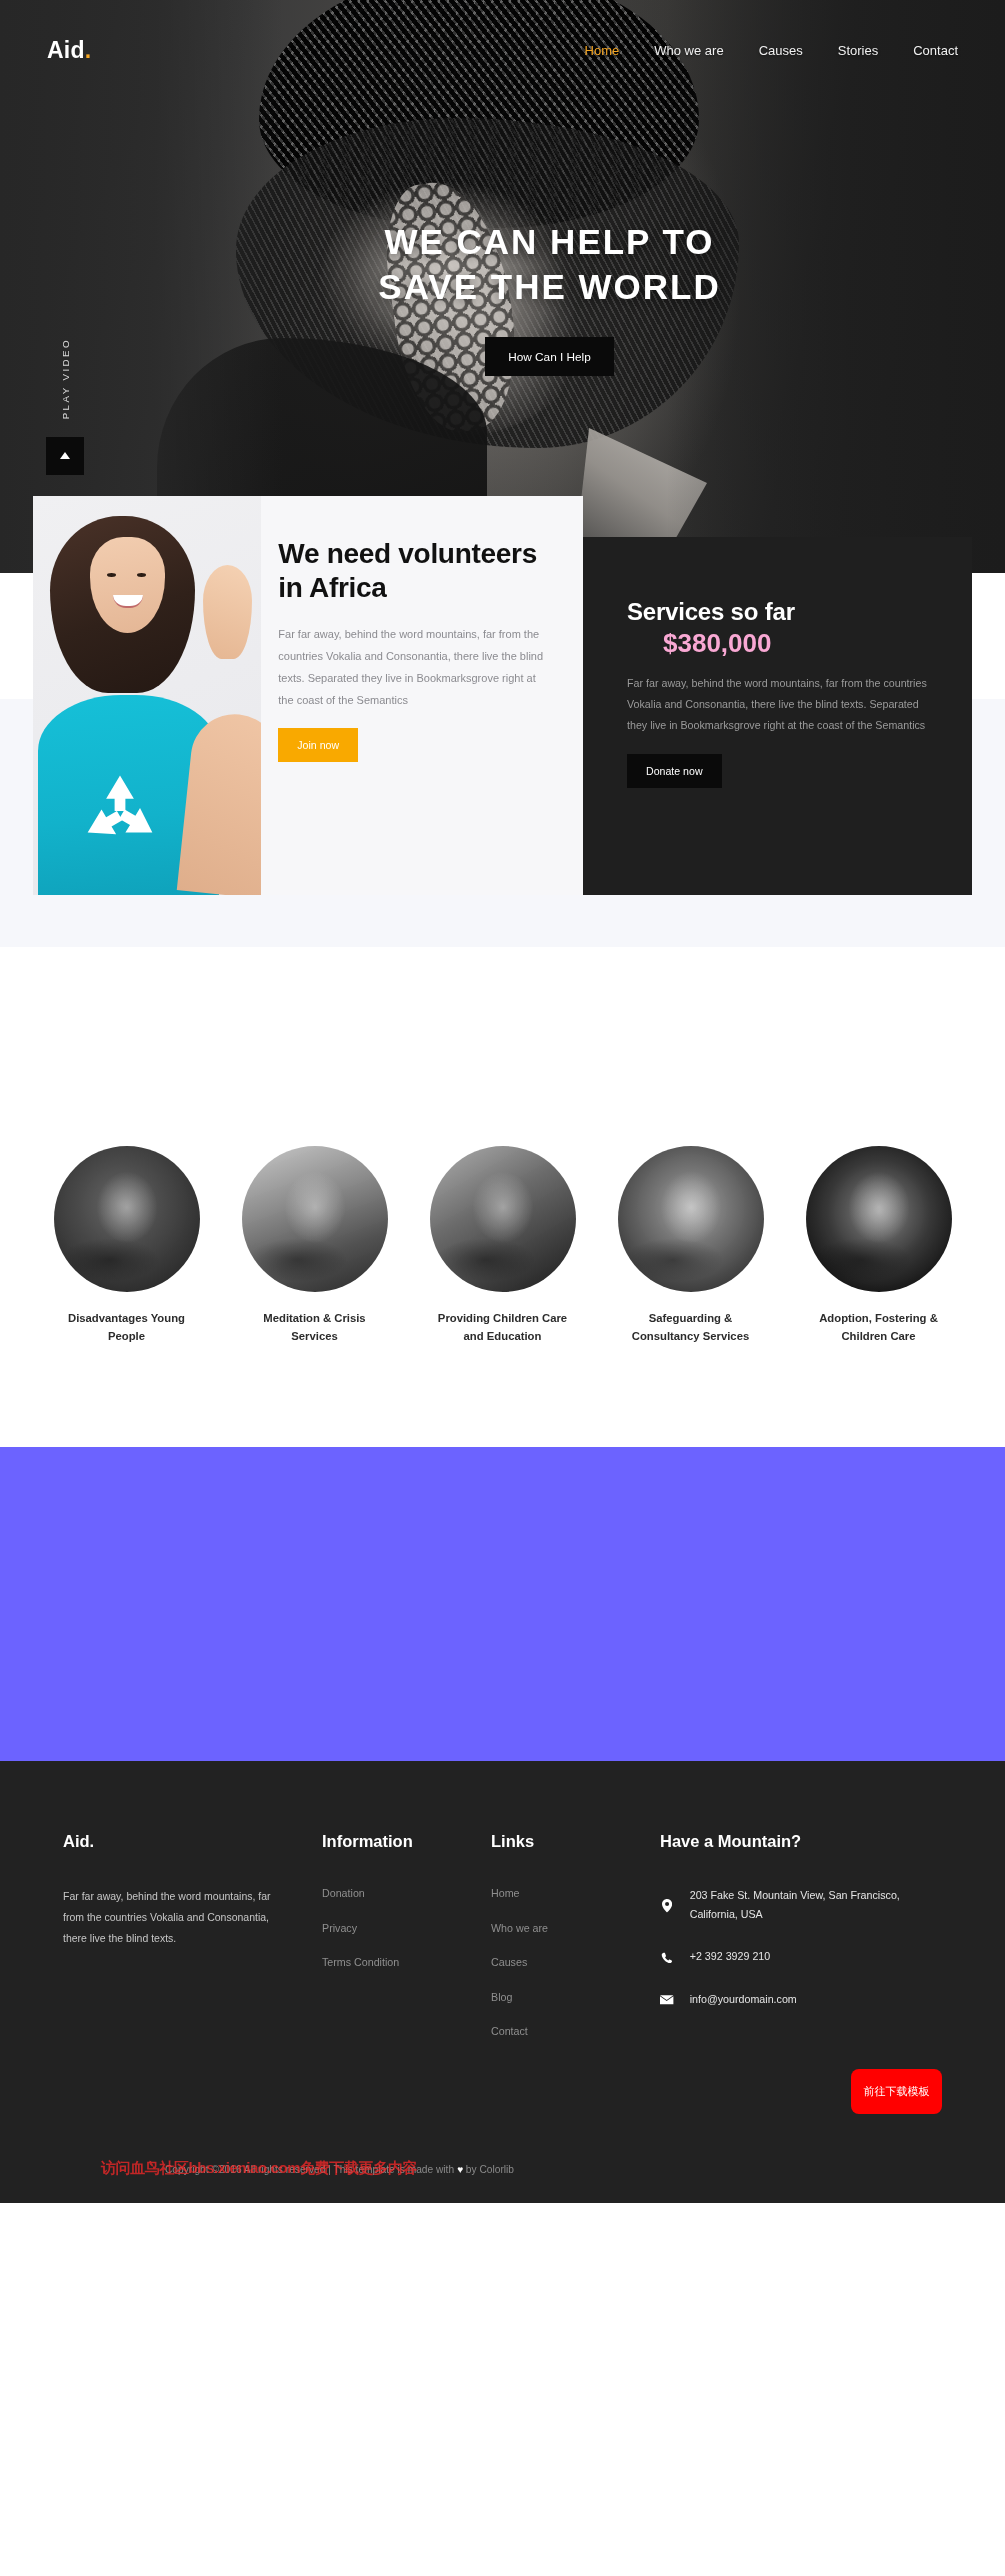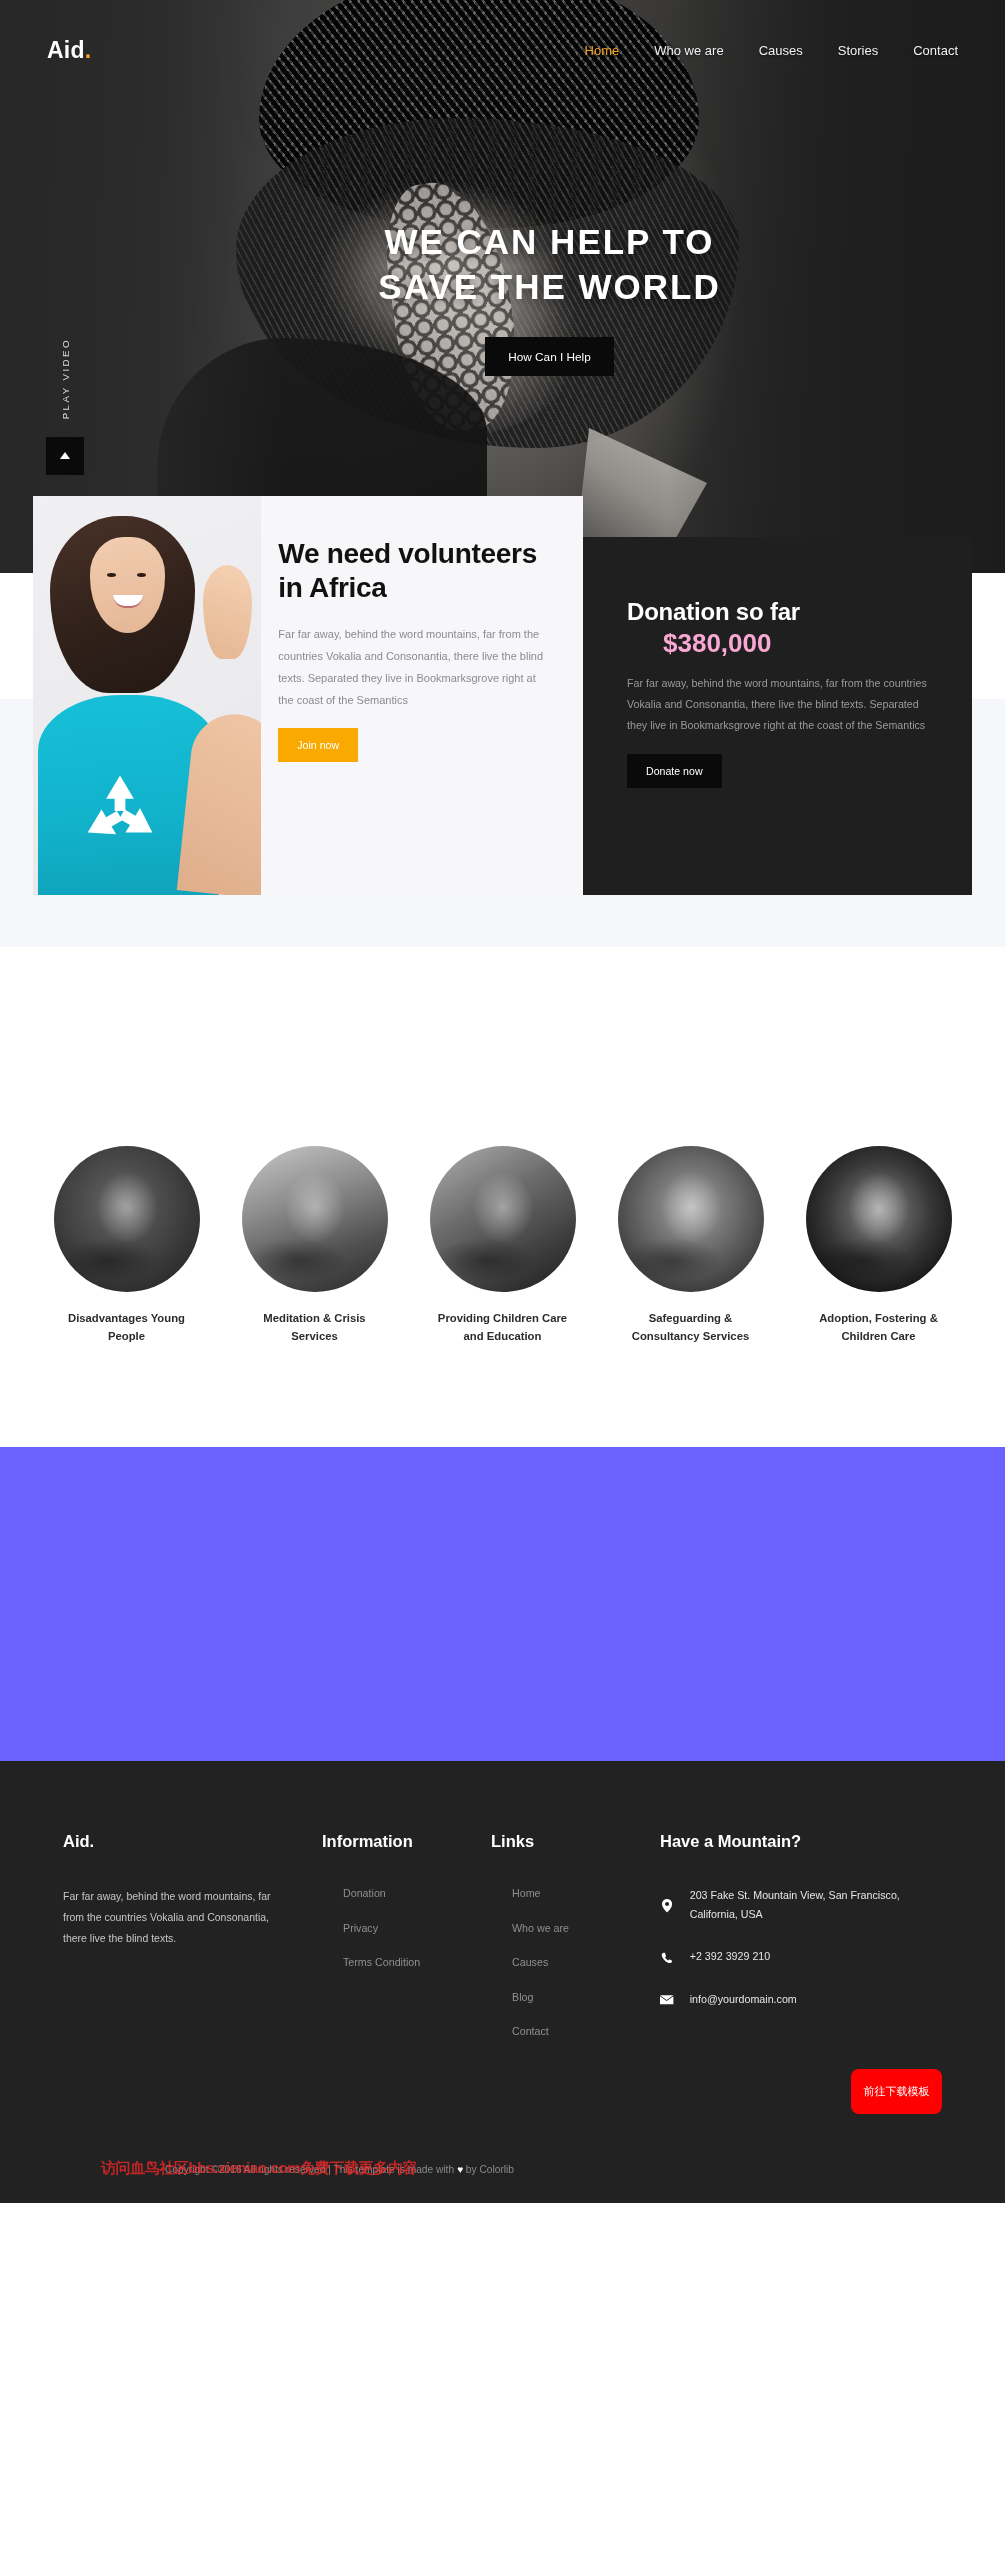--- a/index.html
+++ b/index.html
@@ -439,21 +439,21 @@
     font-size: 16.5px;
     font-weight: bold;
     margin-bottom: 35px;
   }
   .footer-about {
     color: #c6c6c6;
     font-size: 10.5px;
     line-height: 2.0;
     max-width: 208px;
   }
-  .footer-list { list-style: none; margin-left: 21px; }
+  .footer-list { list-style: none; }
   .footer-list li { margin-bottom: 20.4px; }
   .footer-list a {
     color: #8f8f8f;
     font-size: 10.7px;
     text-decoration: none;
   }
   .contact-item {
     display: flex;
     gap: 15.7px;
     align-items: center;
@@ -573,21 +573,21 @@
         <div class="vp-thumb"></div>
       </div>
       <div class="volunteer-body">
         <h2 class="volunteer-title">We need volunteers in Africa</h2>
         <p class="volunteer-text">Far far away, behind the word mountains, far from the countries Vokalia and Consonantia, there live the blind texts. Separated they live in Bookmarksgrove right at the coast of the Semantics</p>
         <button class="btn-join">Join now</button>
       </div>
     </article>
 
     <article class="donation-card">
-      <h2 class="donation-title">Donation so far</h2>
+      <h2 class="donation-title">Services so far</h2>
       <div class="donation-amount">$380,000</div>
       <p class="donation-text">Far far away, behind the word mountains, far from the countries Vokalia and Consonantia, there live the blind texts. Separated they live in Bookmarksgrove right at the coast of the Semantics</p>
       <button class="btn-donate">Donate now</button>
     </article>
 
   </div>
 </section>
 
 <section class="causes">
   <div class="causes-row">

